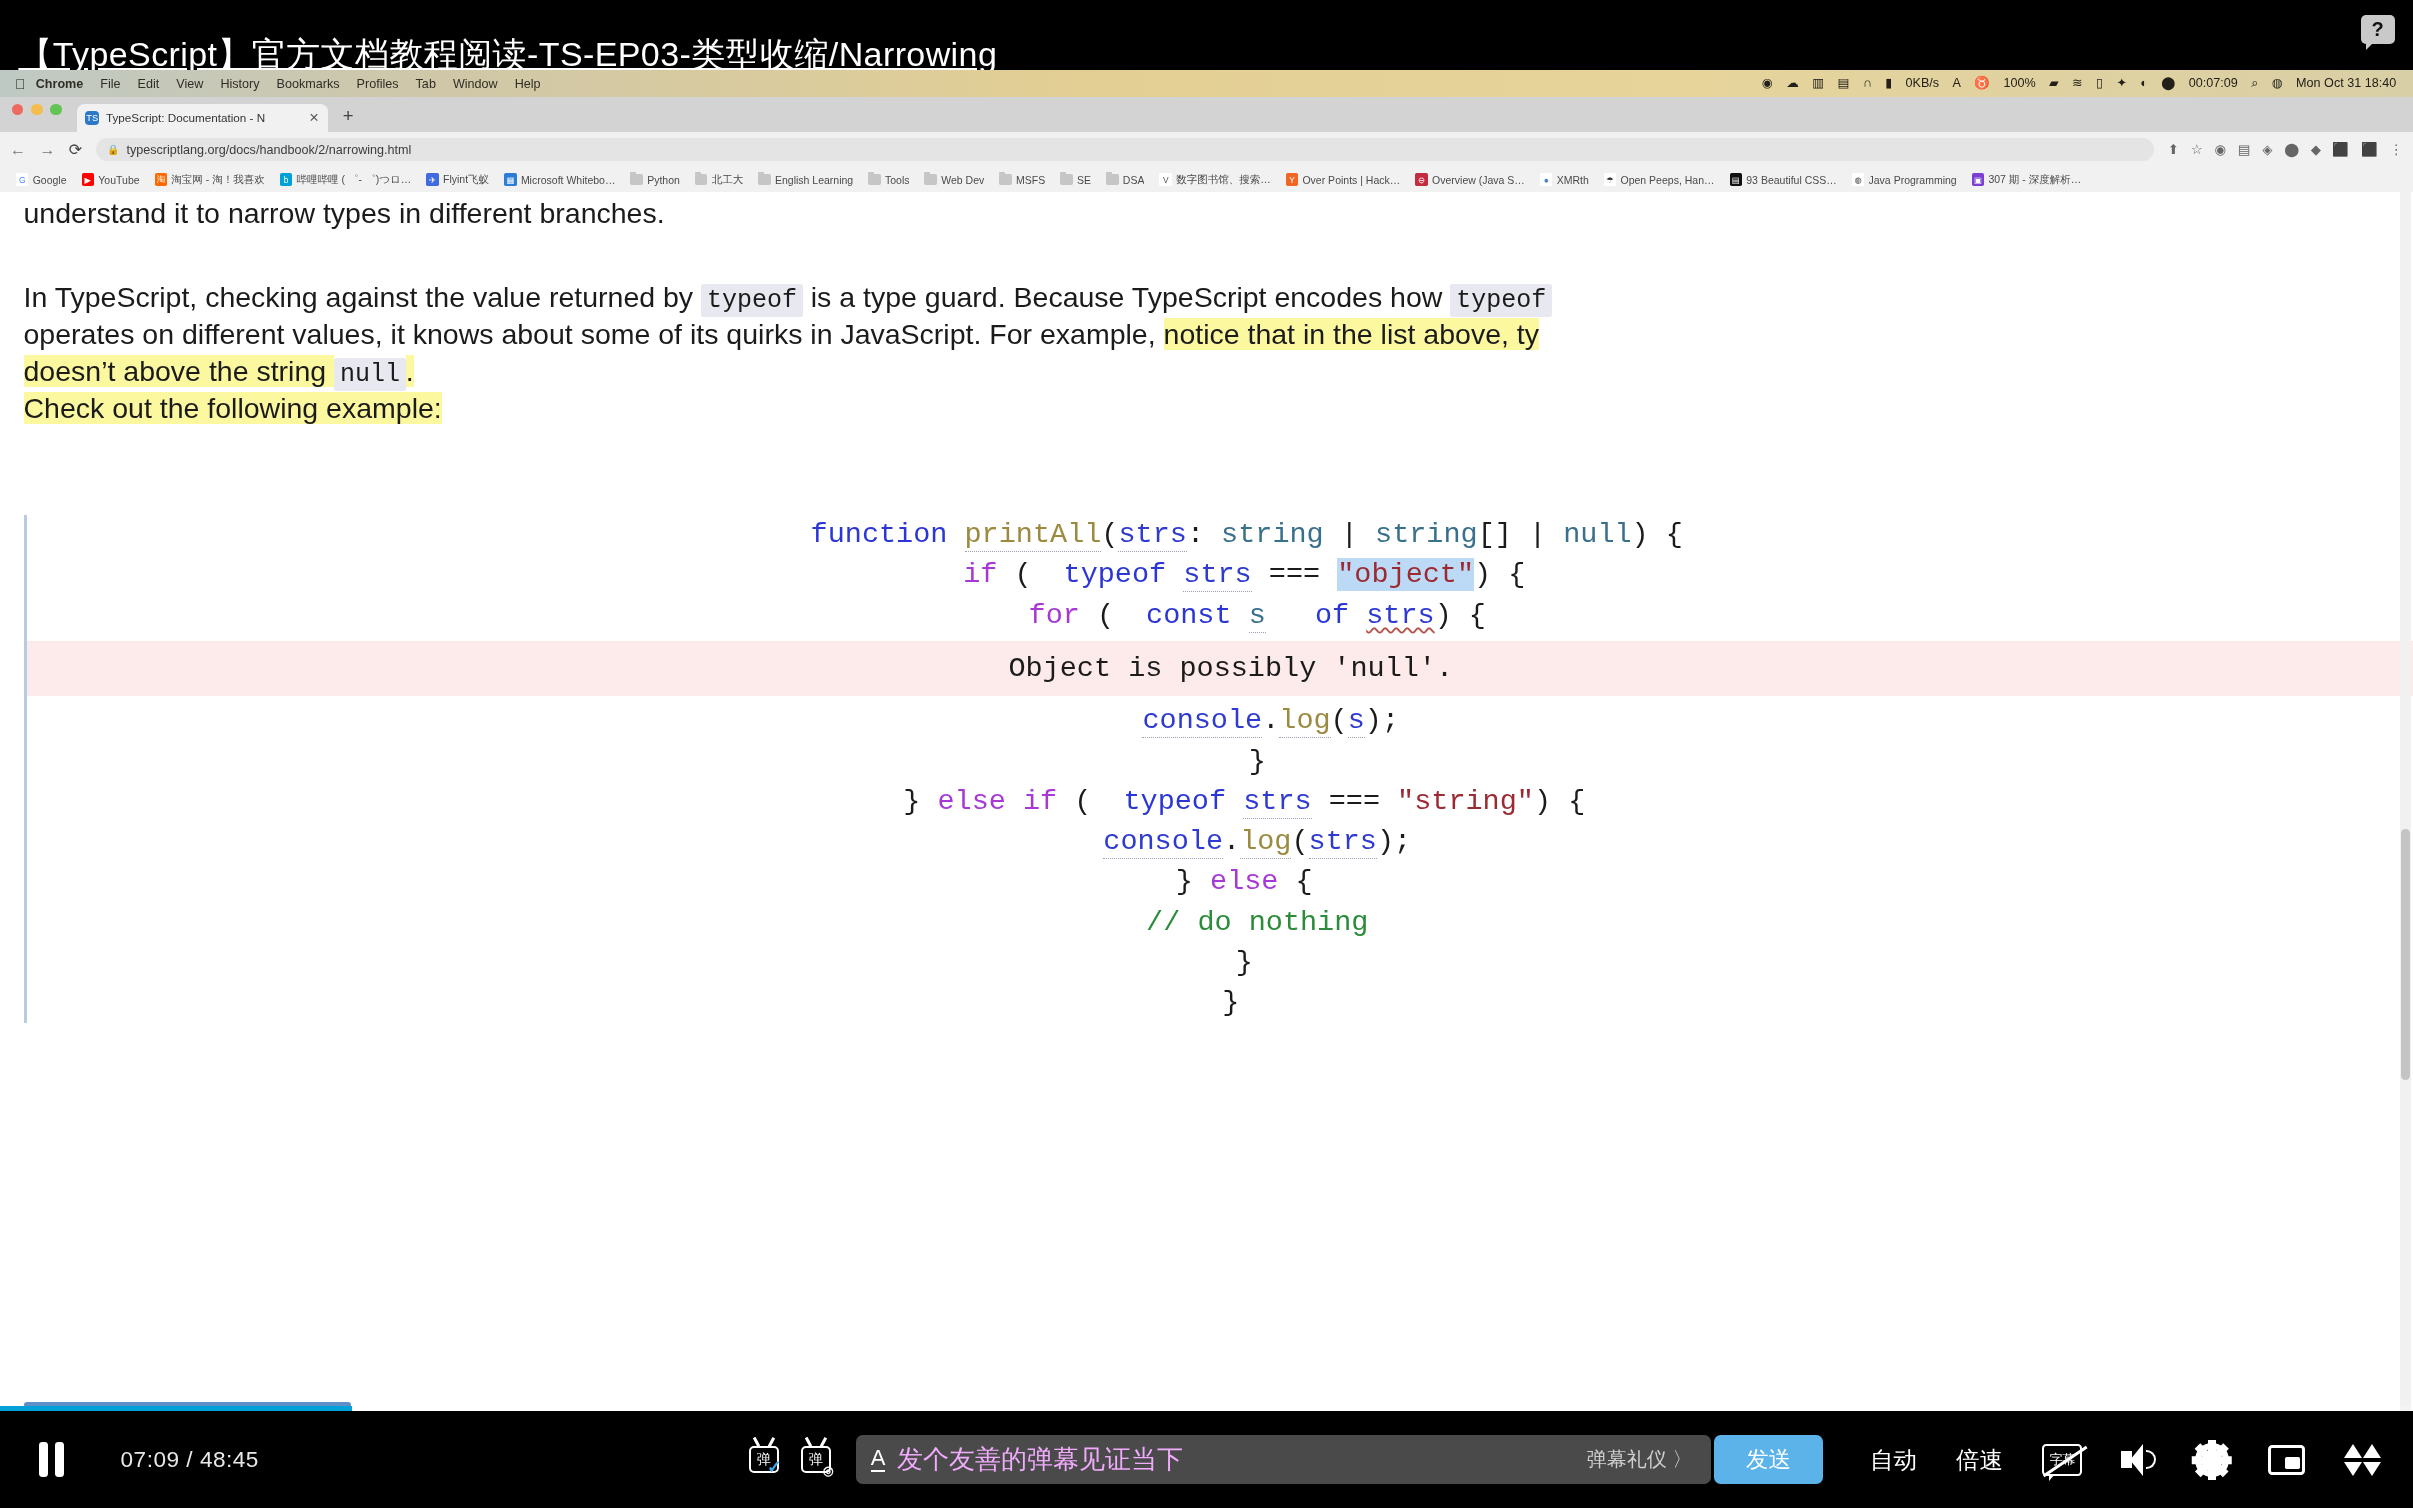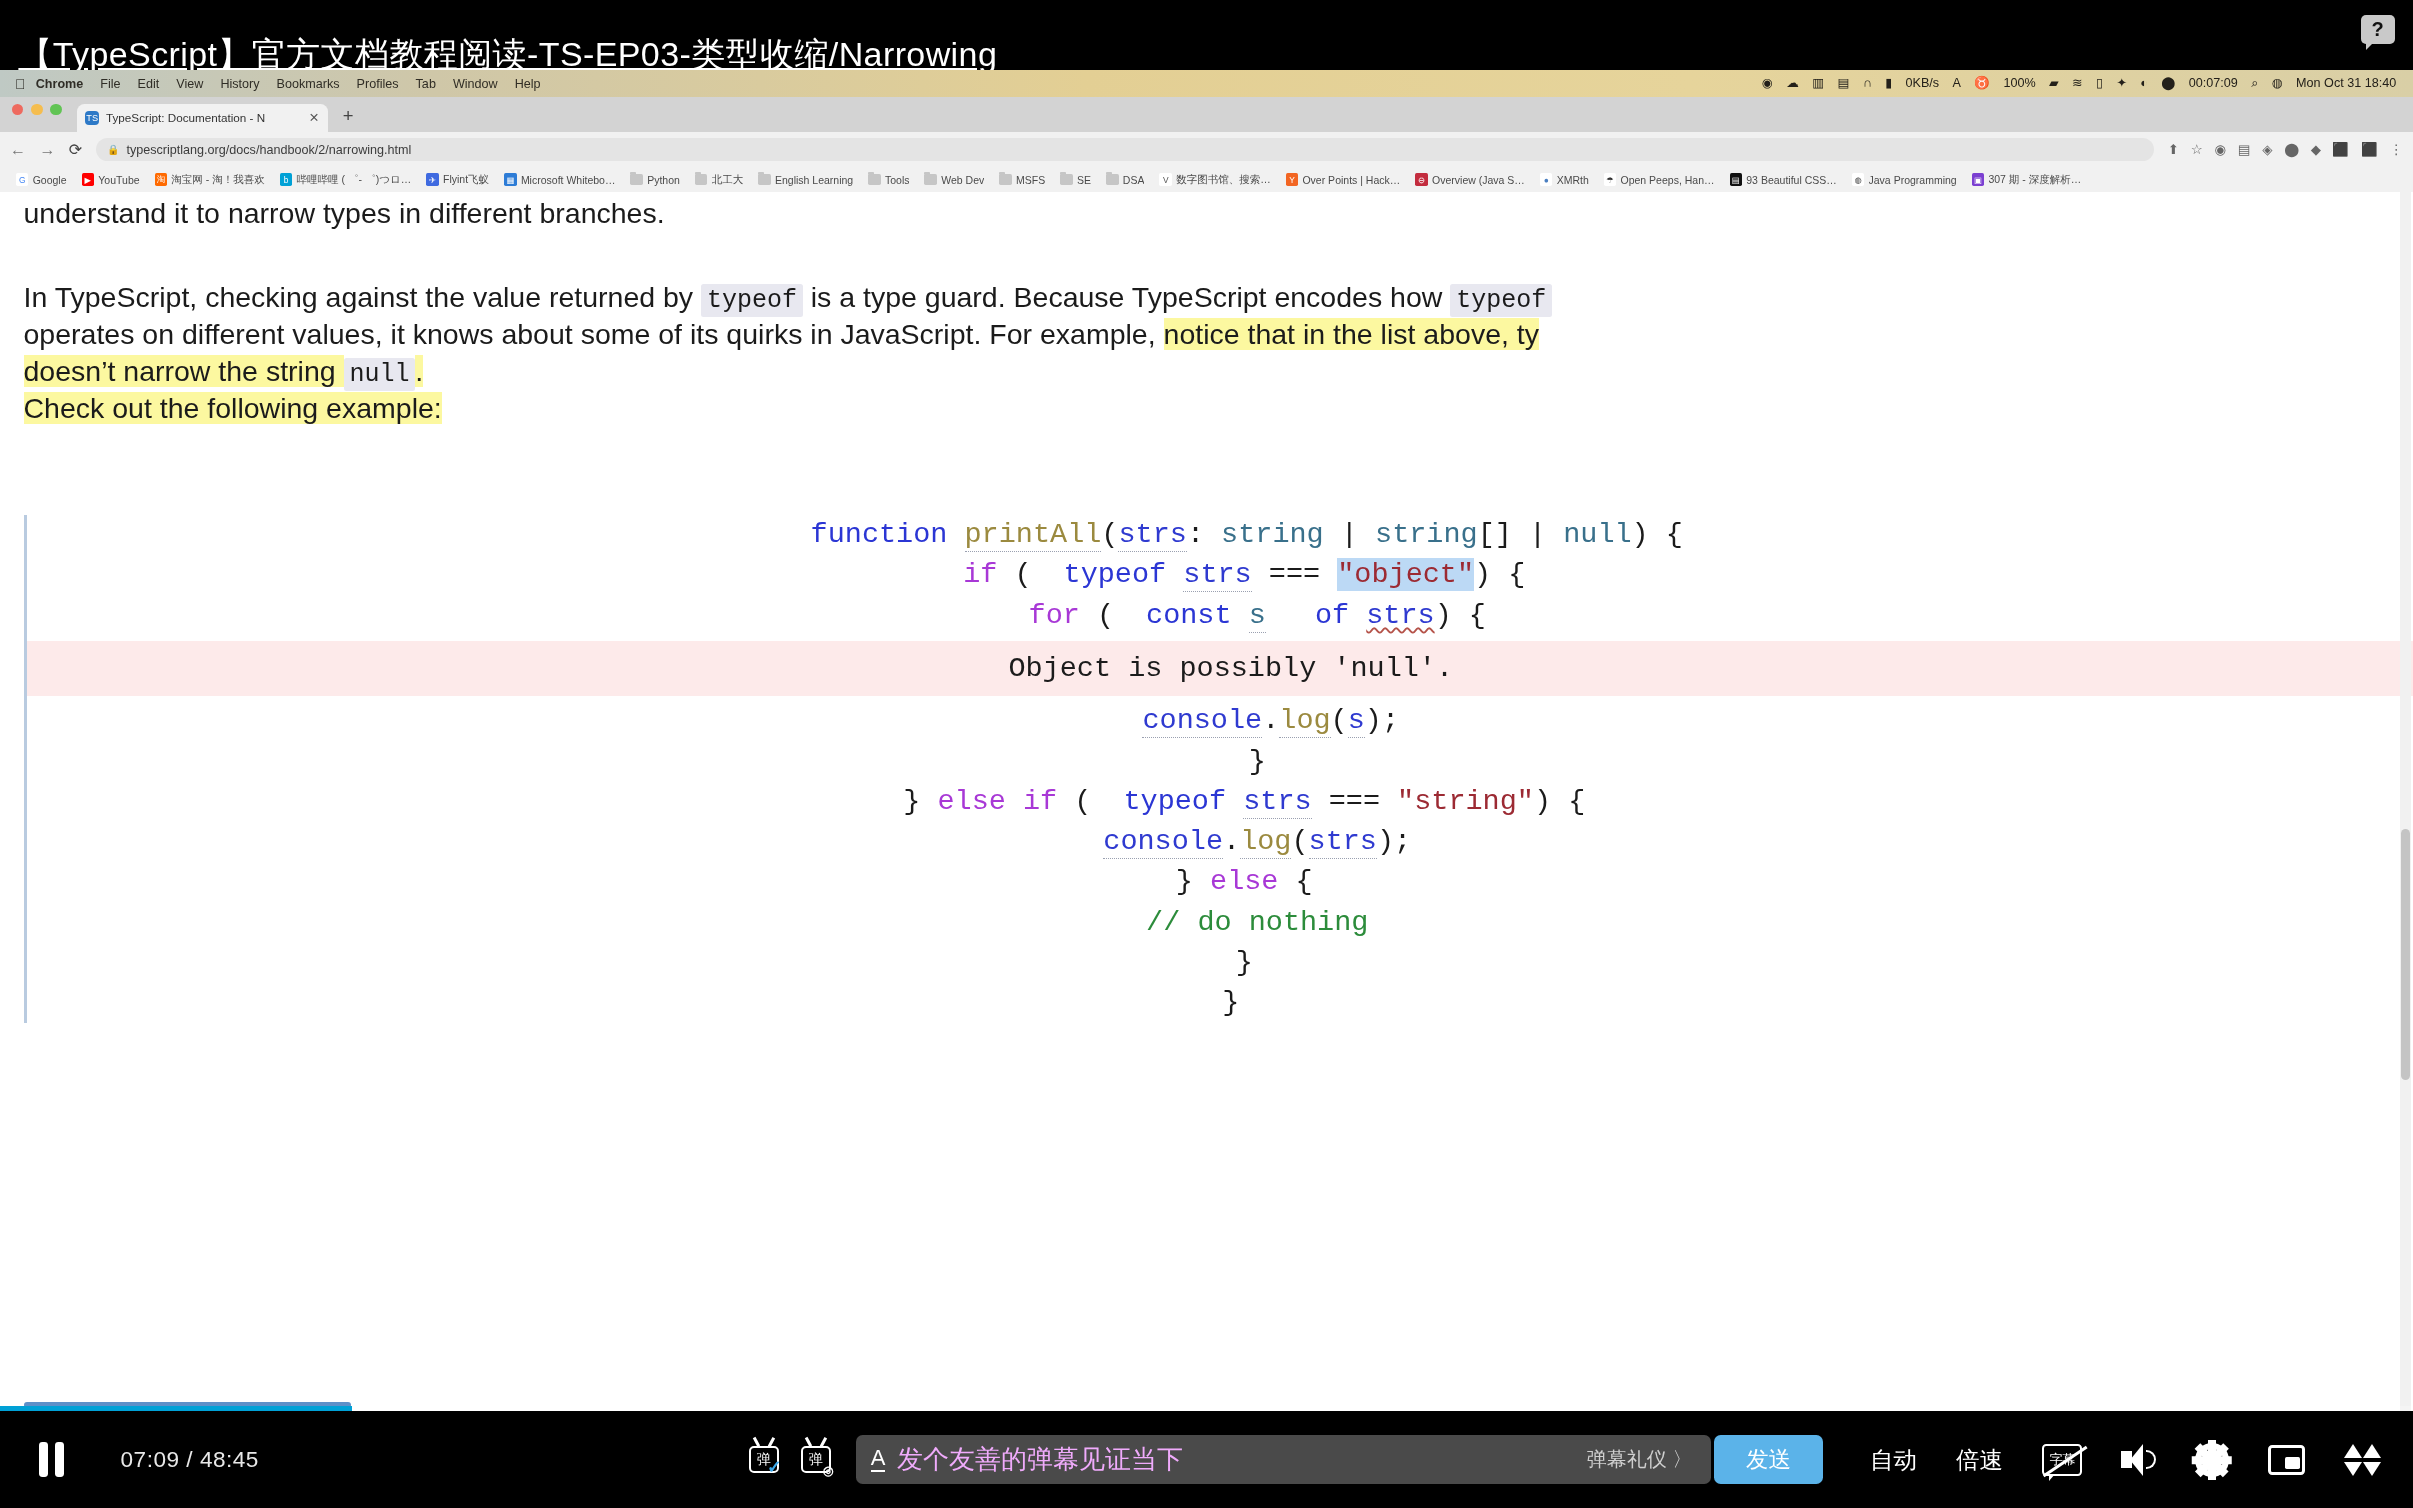--- a/index.html
+++ b/index.html
@@ -414,21 +414,21 @@
 
         <div class="ptext p2">
           <span>In TypeScript, checking against the value returned by </span><code class="inl">typeof</code><span> is a type guard. Because TypeScript encodes how </span><code class="inl">typeof</code>
         </div>
 
         <div class="ptext p2b">
           <span>operates on different values, it knows about some of its quirks in JavaScript. For example, </span><span class="hl">notice that in the list above, </span><span class="hl">ty</span>
         </div>
 
         <div class="ptext p2c">
-          <span class="hl">doesn’t narrow the string </span><code class="inl">null</code><span class="hl">.</span>
+          <span class="hl">doesn’t above the string </span><code class="inl">null</code><span class="hl">.</span>
         </div>
 
         <div class="ptext p3">
           <span class="hl">Check out the following example:</span>
         </div>
 
         <div class="codeblock" id="codeblock"><div class="cl" style="padding-left: 22px;"><span class="k-fn">function</span><span class="k-pun"> </span><span class="k-name dotted">printAll</span><span class="k-pun">(</span><span class="k-var dotted">strs</span><span class="k-pun">:</span><span class="k-pun"> </span><span class="k-type">string</span><span class="k-pun"> | </span><span class="k-type">string</span><span class="k-pun">[]</span><span class="k-pun"> | </span><span class="k-type">null</span><span class="k-pun">) {</span></div><div class="cl" style="padding-left: 49px;"><span class="k-ctl">if</span><span class="k-pun"> (</span><span class="k-fn">typeof</span><span class="k-pun"> </span><span class="k-var dotted">strs</span><span class="k-pun"> === </span><span class="k-str sel">"object"</span><span class="k-pun">) {</span></div><div class="cl" style="padding-left: 75px;"><span class="k-ctl">for</span><span class="k-pun"> (</span><span class="k-fn">const</span><span class="k-pun"> </span><span class="k-type dotted">s</span><span class="k-pun"> </span><span class="k-fn">of</span><span class="k-pun"> </span><span class="k-var squig">strs</span><span class="k-pun">) {</span></div><div class="err-banner">Object is possibly 'null'.</div><div class="cl" style="padding-left: 102px;"><span class="k-var dotted">console</span><span class="k-pun">.</span><span class="k-name dotted">log</span><span class="k-pun">(</span><span class="k-var dotted">s</span><span class="k-pun">);</span></div><div class="cl" style="padding-left: 75px;"><span class="k-pun">}</span></div><div class="cl" style="padding-left: 49px;"><span class="k-pun">} </span><span class="k-ctl">else</span><span class="k-pun"> </span><span class="k-ctl">if</span><span class="k-pun"> (</span><span class="k-fn">typeof</span><span class="k-pun"> </span><span class="k-var dotted">strs</span><span class="k-pun"> === </span><span class="k-str">"string"</span><span class="k-pun">) {</span></div><div class="cl" style="padding-left: 75px;"><span class="k-var dotted">console</span><span class="k-pun">.</span><span class="k-name dotted">log</span><span class="k-pun">(</span><span class="k-var dotted">strs</span><span class="k-pun">);</span></div><div class="cl" style="padding-left: 49px;"><span class="k-pun">} </span><span class="k-ctl">else</span><span class="k-pun"> {</span></div><div class="cl" style="padding-left: 75px;"><span class="k-cmt">// do nothing</span></div><div class="cl" style="padding-left: 49px;"><span class="k-pun">}</span></div><div class="cl" style="padding-left: 22px;"><span class="k-pun">}</span></div></div>
 
         <div class="hscroll"></div>
         <div class="vscroll">

